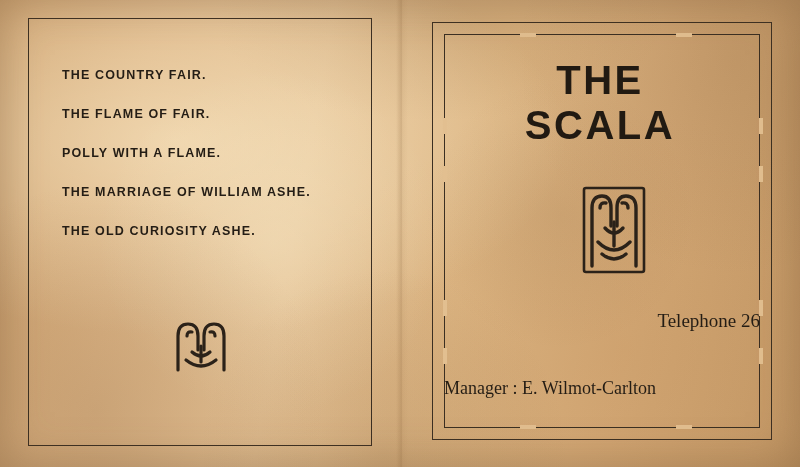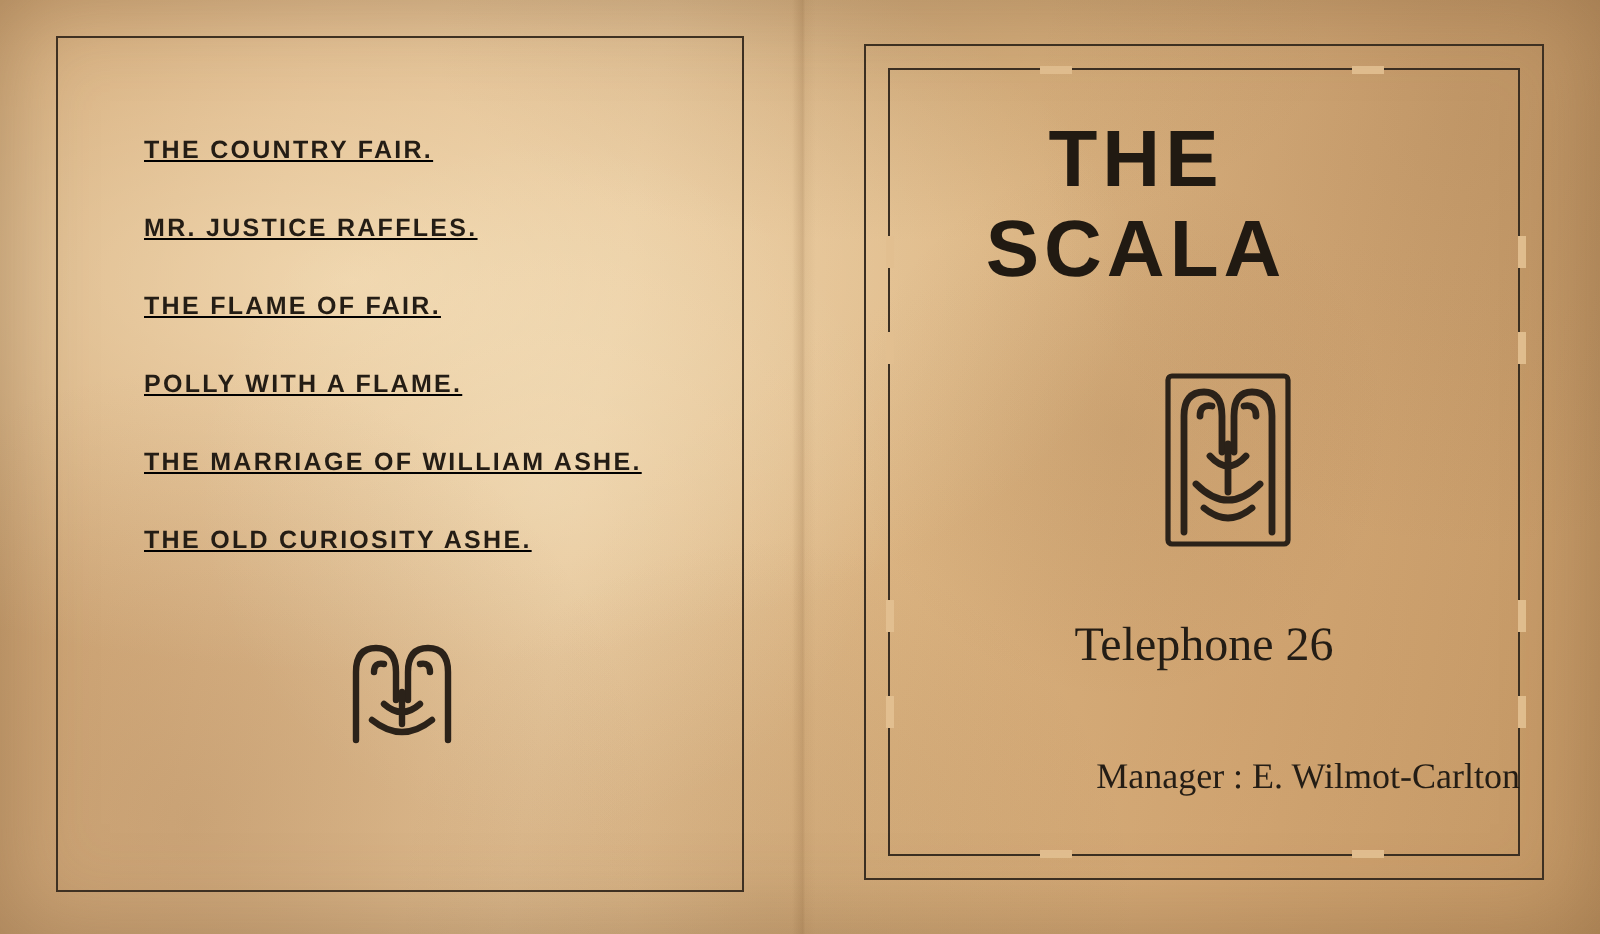--- a/index.html
+++ b/index.html
@@ -67,24 +67,23 @@
     left: 28px;
     top: 18px;
     width: 344px;
     height: 428px;
     border: 1.5px solid #3b2f22;
     box-sizing: border-box;
   }
 
   .titles-list {
     position: absolute;
-    left: 72px;
+    left: 62px;
     top: 68px;
     width: 290px;
-    text-decoration: underline;
   }
   .title-line {
     font-family: "Liberation Sans", sans-serif;
     font-size: 12.5px;
     font-weight: bold;
     letter-spacing: 1.15px;
     color: #241d15;
     margin-bottom: 25px;
     white-space: nowrap;
   }
@@ -145,49 +144,50 @@
     position: absolute;
     left: 444px;
     top: 58px;
     width: 248px;
     text-align: center;
     font-family: "Liberation Sans", sans-serif;
     font-weight: bold;
     font-size: 40px;
     letter-spacing: 2.5px;
     color: #211a12;
+    padding-left: 32px;
   }
   .cinema-town {
     position: absolute;
     left: 444px;
     top: 122px;
     width: 316px;
     text-align: center;
     font-family: "Liberation Sans", sans-serif;
     font-weight: bold;
     font-size: 21px;
     letter-spacing: 1.6px;
     color: #241d15;
   }
   .telephone {
     position: absolute;
     left: 444px;
     top: 310px;
     width: 316px;
-    text-align: center;
+    text-align: right;
     font-family: "Liberation Serif", serif;
-    font-size: 24px;
+    font-size: 19px;
     color: #241d15;
   }
   .manager {
     position: absolute;
     left: 444px;
     top: 378px;
     width: 316px;
-    text-align: right;
+    text-align: left;
     font-family: "Liberation Serif", serif;
     font-size: 18px;
     color: #241d15;
   }
 
   
   .vignette {
     position: absolute;
     inset: 0;
     box-shadow: inset 0 0 46px rgba(110,78,44,0.40);
@@ -198,21 +198,20 @@
 <body>
 
 <div id="scan">
 
   <div class="page page-left">
 
     <div class="frame-left"></div>
 
     <div class="titles-list">
       <div class="title-line">THE COUNTRY FAIR.</div>
-      <div class="title-line">MR. JUSTICE RAFFLES.</div>
       <div class="title-line">THE FLAME OF FAIR.</div>
       <div class="title-line">POLLY WITH A FLAME.</div>
       <div class="title-line">THE MARRIAGE OF WILLIAM ASHE.</div>
       <div class="title-line">THE OLD CURIOSITY ASHE.</div>
     </div>
 
     <div class="ornament ornament-left">
       <svg width="62" height="62" viewBox="0 0 62 62" aria-hidden="true">
         <g fill="none" stroke="#2b2219" stroke-width="3.2" stroke-linecap="round">
           <path d="M8 54 L8 20 Q8 8 18 8 Q28 8 28 20 L28 34"></path>

